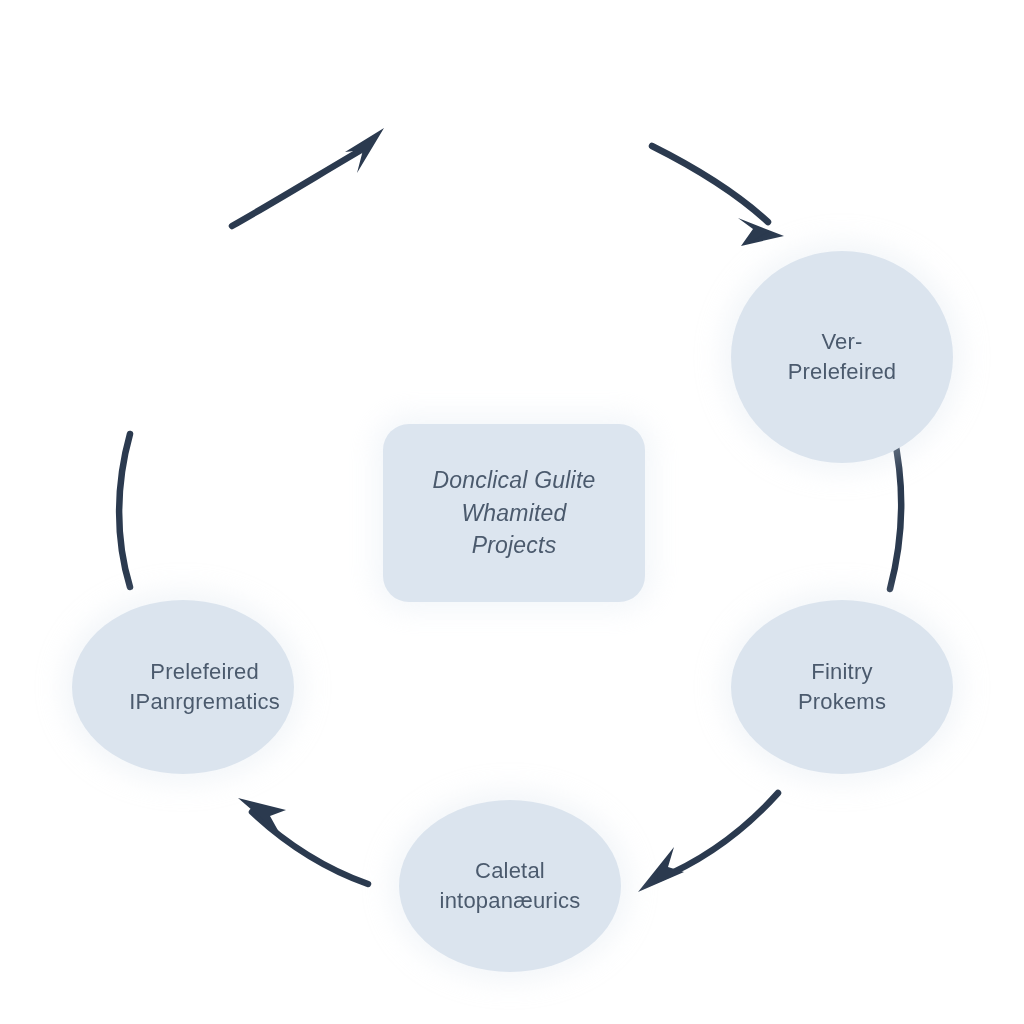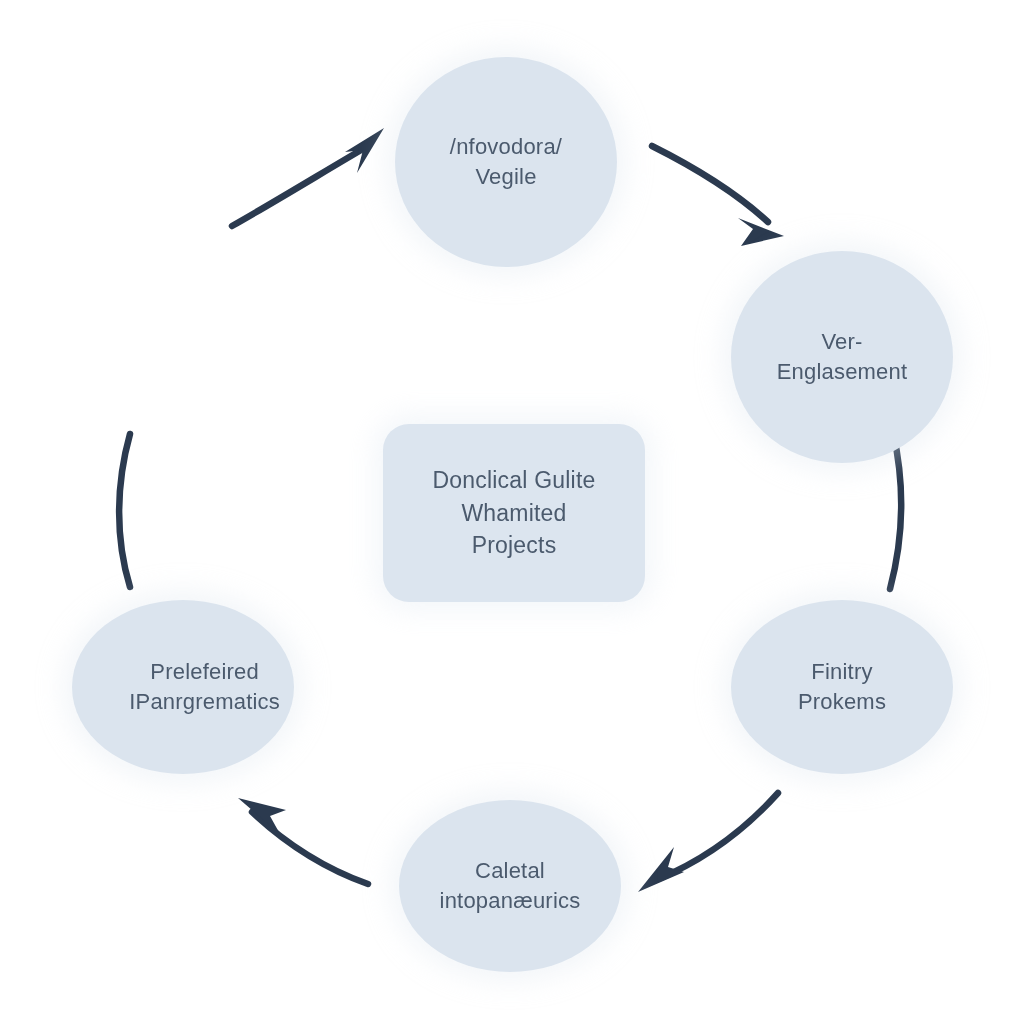--- a/index.html
+++ b/index.html
@@ -62,21 +62,21 @@
     display: flex;
     align-items: center;
     justify-content: center;
     text-align: center;
     color: #4b5a6d;
     font-size: 23px;
     line-height: 1.42;
     letter-spacing: 0.2px;
     box-shadow: 0 0 26px 10px rgba(220, 229, 239, 0.32);
   }
-  .center-box .label { white-space: pre-line; padding: 0 14px; }
+  .center-box .label { white-space: pre-line; padding: 0 14px; font-style: italic; }
 </style>
 </head>
 <body>
 
 <div id="canvas">
 
   <svg id="arrow-layer" viewBox="0 0 1024 1024">
     <g fill="none" stroke="#2b3a4f" stroke-width="6.5" stroke-linecap="round">
       <path d="M 232 226 C 278 200 330 168 368 146"></path>
       <path d="M 652 146 C 700 170 742 198 768 222"></path>
@@ -86,28 +86,24 @@
       <path d="M 130 587 C 115 538 116 484 130 434"></path>
     </g>
     <g fill="#2b3a4f" stroke="none">
       <polygon points="384,128 345,152 363,150 357,173"></polygon>
       <polygon points="784,236 738,218 753,229 741,246"></polygon>
       <polygon points="638,892 684,872 668,867 674,847"></polygon>
       <polygon points="238,798 286,810 270,816 280,834"></polygon>
     </g>
   </svg>
 
-  <div class="node node-top">
-    <span class="label">/nfovodora/
-Vegile</span>
-  </div>
 
   <div class="node node-right">
     <span class="label">Ver-
-Englasement</span>
+Prelefeired</span>
   </div>
 
   <div class="node node-bottomright">
     <span class="label">Finitry
 Prokems</span>
   </div>
 
   <div class="node node-bottom">
     <span class="label">Caletal
 intopanæurics</span>

